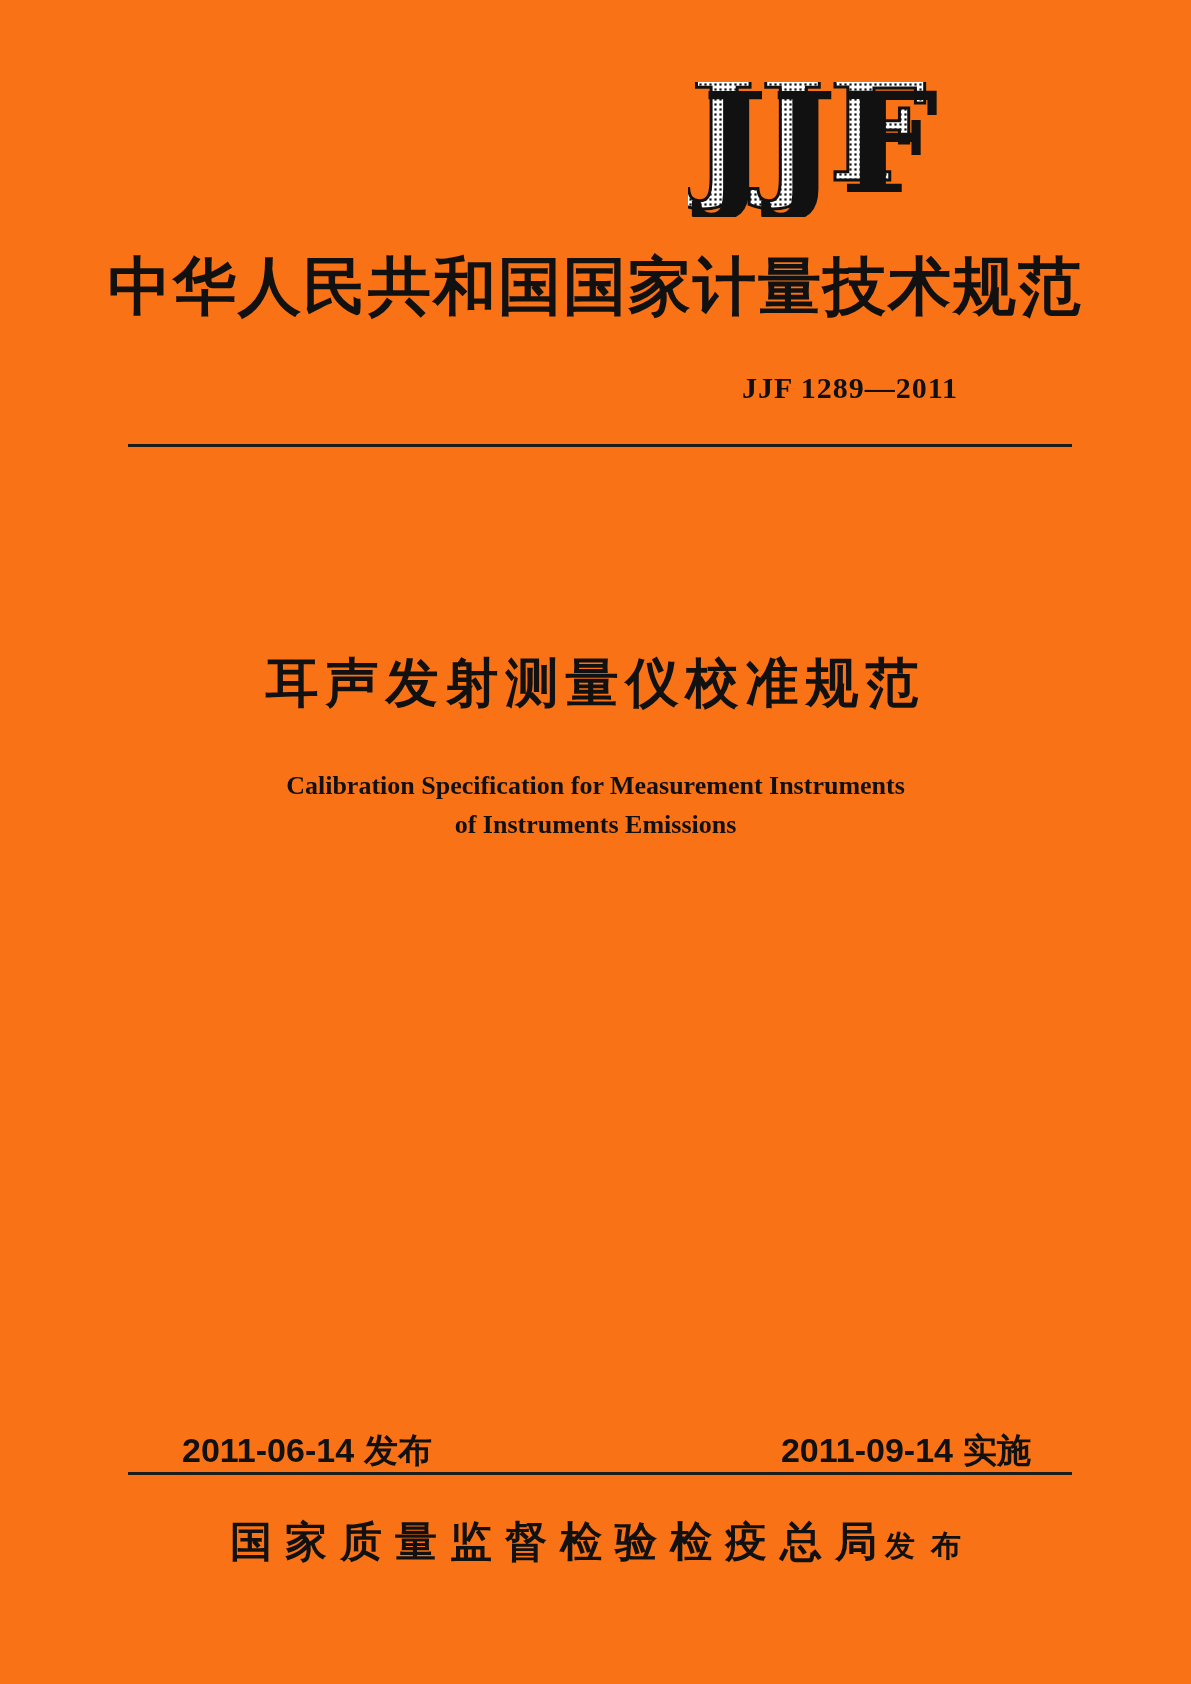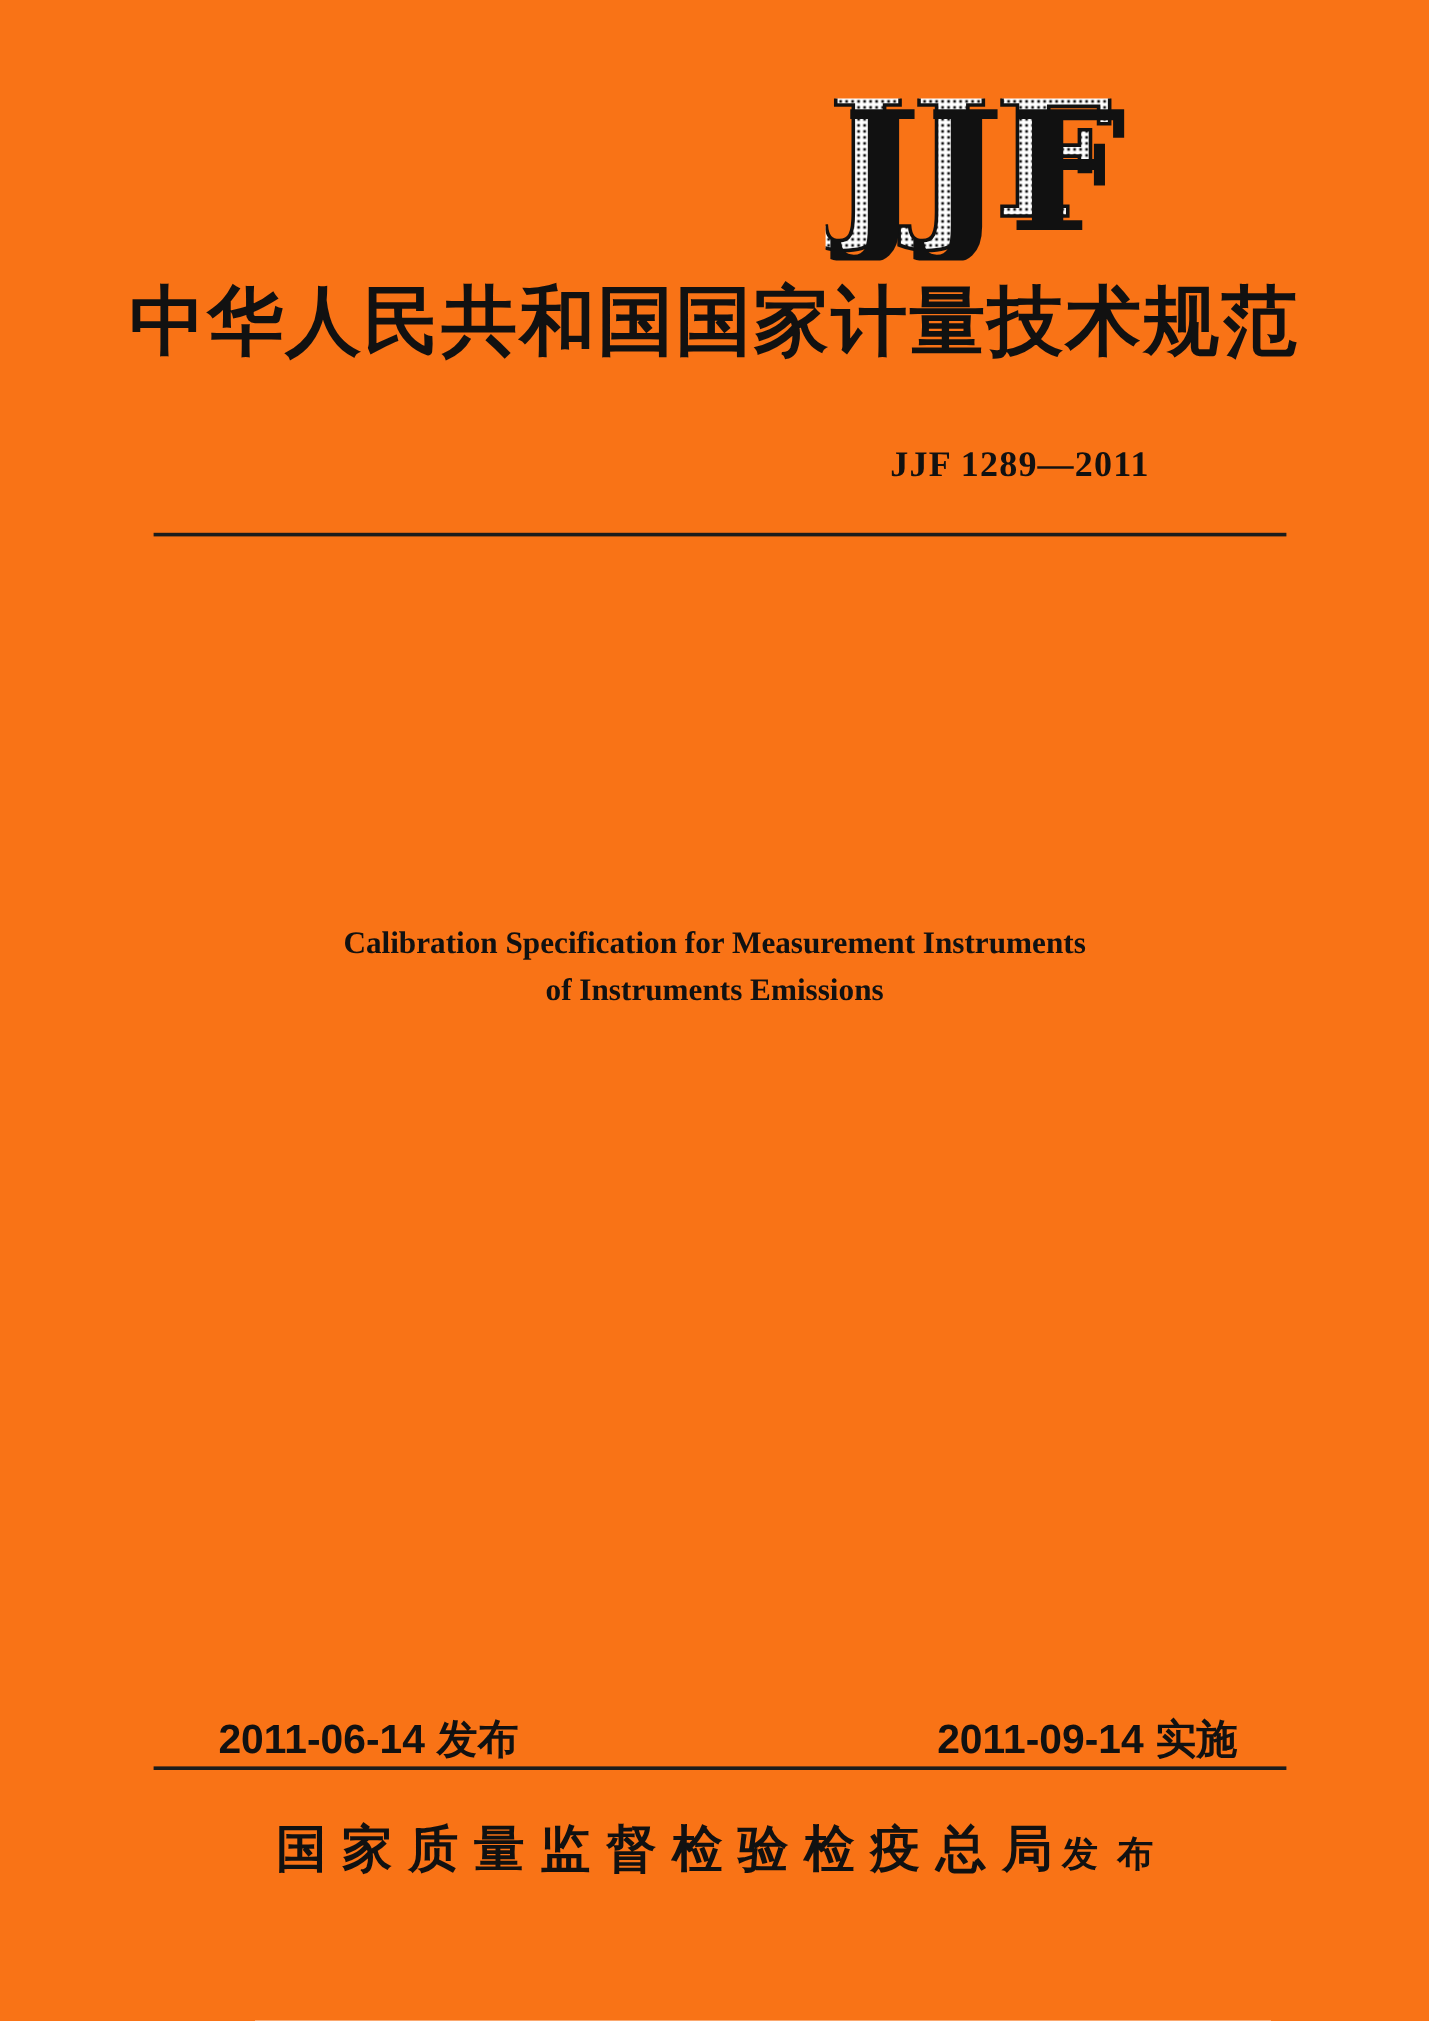--- a/index.html
+++ b/index.html
@@ -18,21 +18,21 @@
     position: absolute;
     left: 688px;
     top: 82px;
     width: 320px;
     height: 135px;
   }
 
   
   .org-title {
     position: absolute;
-    top: 234px;
+    top: 253px;
     left: 0;
     width: 100%;
     margin: 0;
     text-align: center;
     font-family: "Liberation Serif", serif;
     font-weight: bold;
     font-size: 63px;
     letter-spacing: 2px;
     white-space: nowrap;
     line-height: 1.1;
@@ -154,20 +154,21 @@
       </g>
     </svg>
   </div>
 
   <h1 class="org-title">中华人民共和国国家计量技术规范</h1>
 
   <div class="spec-number">JJF 1289—2011</div>
 
   <div class="rule rule-top"></div>
 
+  <h2 class="title-zh">耳声发射测量仪校准规范</h2>
 
   <div class="title-en">
     <div>Calibration Specification for Measurement Instruments</div>
     <div>of Instruments Emissions</div>
   </div>
 
   <div class="dates-row">
     <div class="date-left">
       <span>2011-06-14</span><span class="date-label">发布</span>
     </div>

